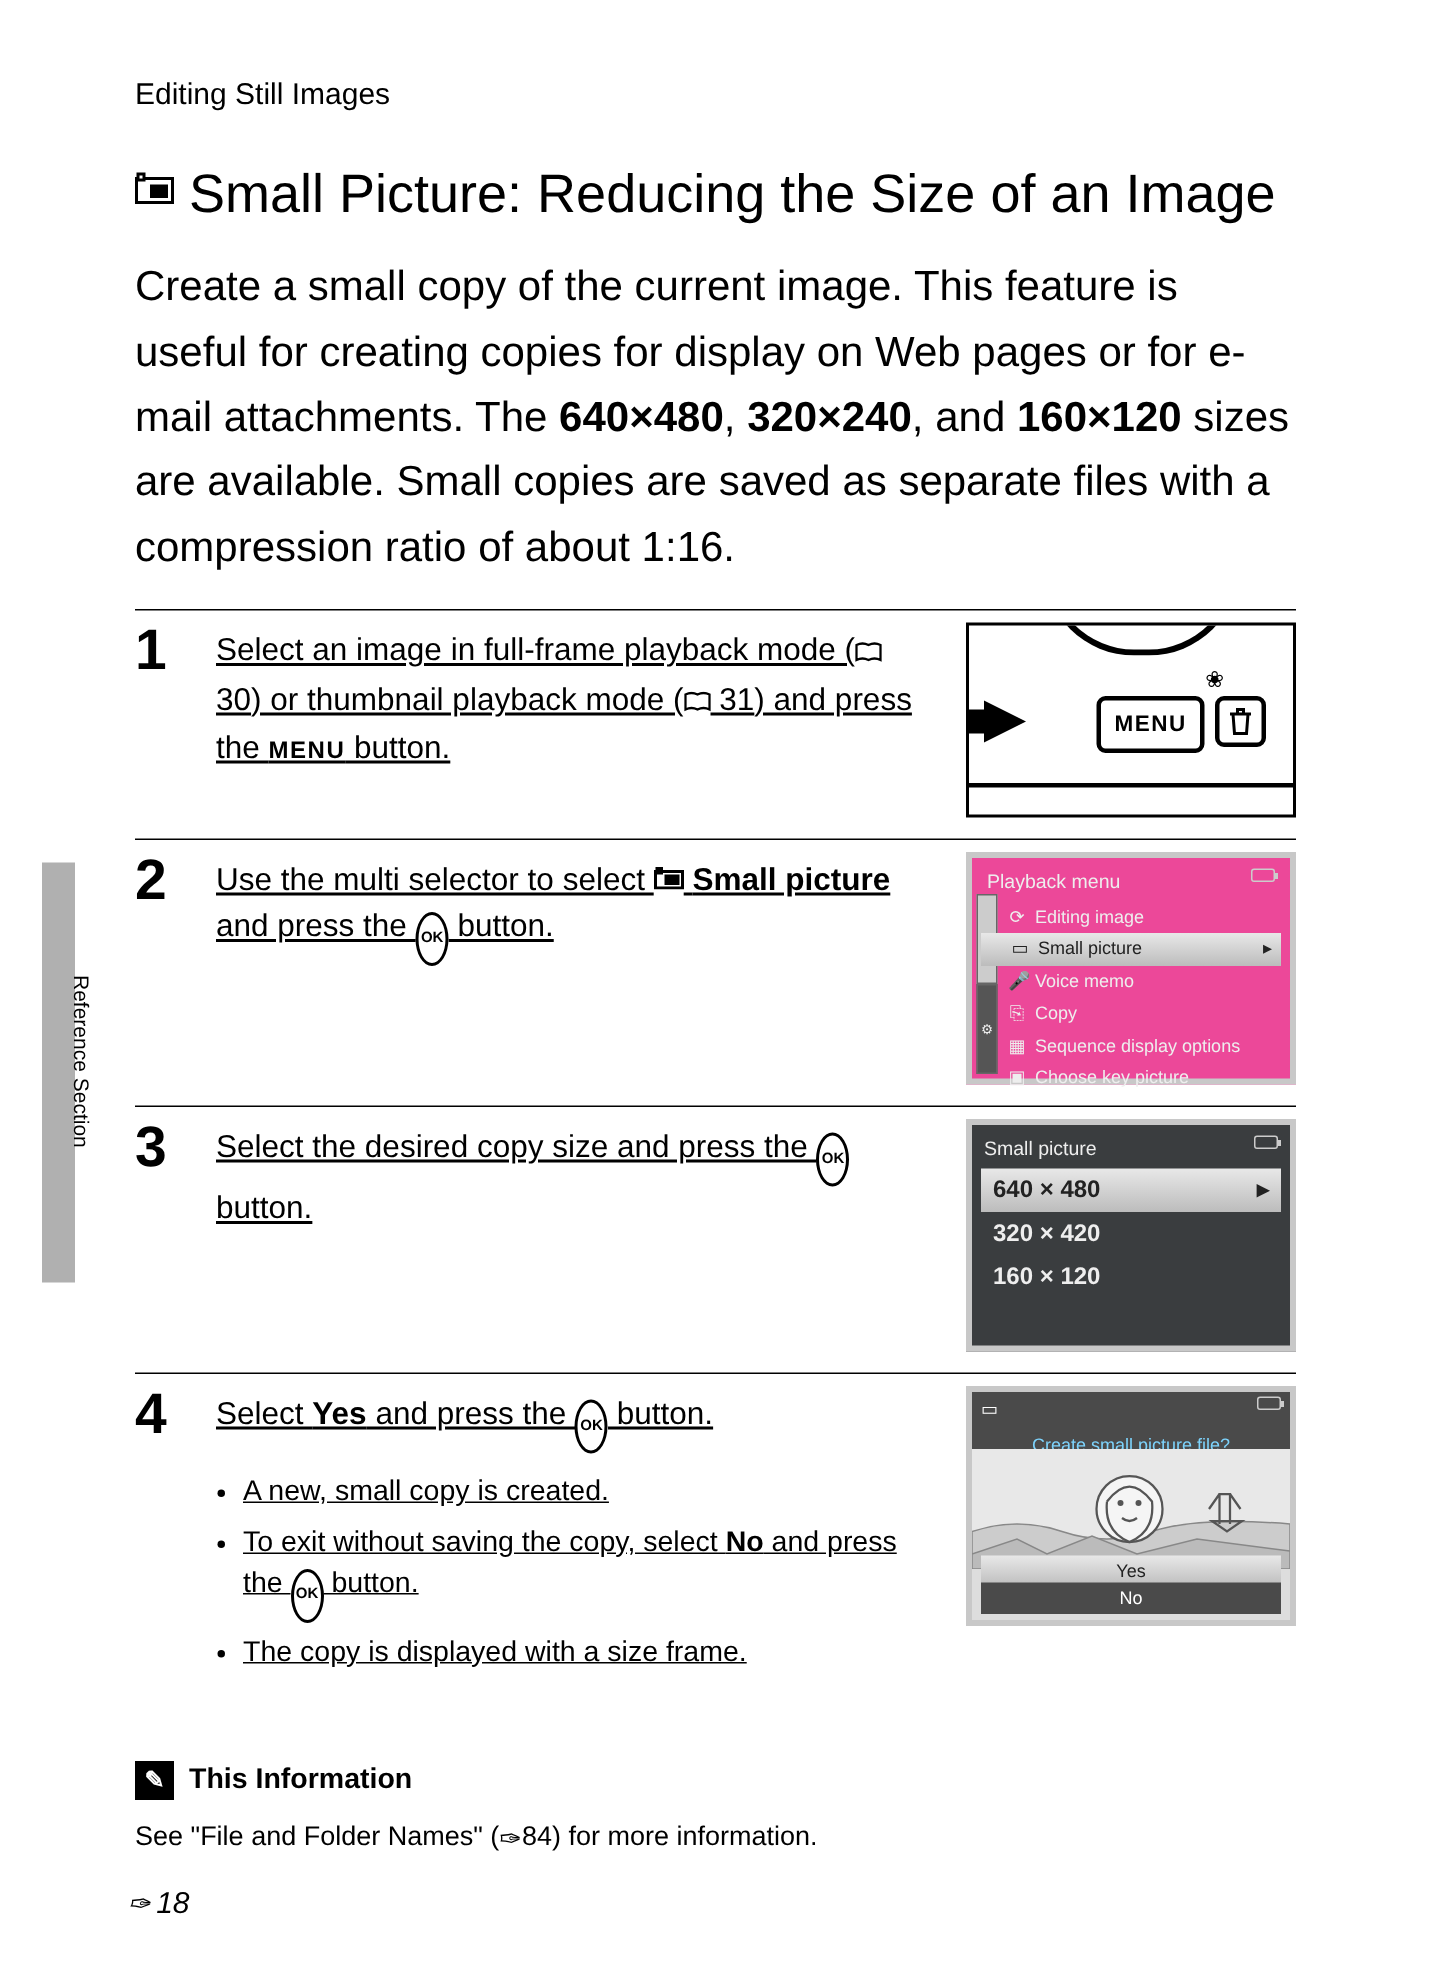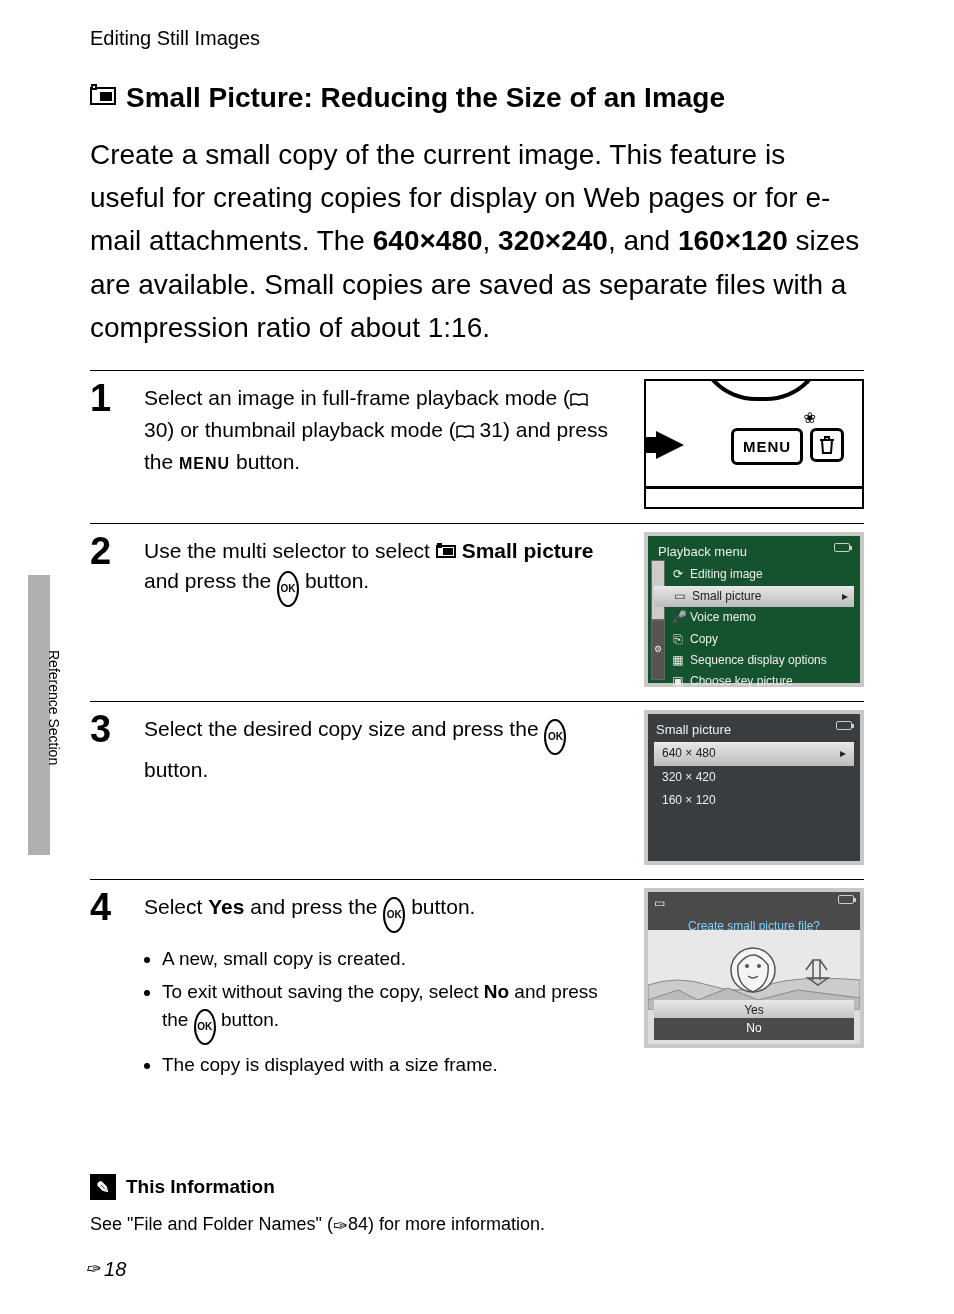--- a/index.html
+++ b/index.html
@@ -8,34 +8,35 @@
     background: #fff;
     color: #000;
     width: 954px;
     height: 1314px;
     position: relative;
     font-size: 20px;
     line-height: 1.45;
   }
   .page {
     padding: 24px 90px 30px 90px;
+    margin-top: 25px;
   }
   .breadcrumb {
     font-size: 20px;
     margin-bottom: 25px;
   }
   .title-row {
     display: flex;
     align-items: center;
     gap: 10px;
     margin-bottom: 14px;
   }
   .title-row h1 {
-    font-size: 28px;
-    font-weight: 700;
+    font-size: 36px;
+    font-weight: 400;
   }
   .intro {
     font-size: 28px;
     line-height: 1.55;
     margin-bottom: 20px;
   }
   .intro b { font-weight: 700; }
   hr.sep {
     border: none;
     border-top: 1px solid #000;
@@ -52,20 +53,21 @@
     font-size: 38px;
     font-weight: 700;
     line-height: 1;
     width: 34px;
     flex: none;
   }
   .step-body {
     flex: 1;
     padding-top: 4px;
     font-size: 21px;
+    text-decoration: underline;
   }
   .step-figure {
     flex: none;
     width: 220px;
   }
   .bullets {
     margin-top: 12px;
     padding-left: 18px;
   }
   .bullets li {
@@ -149,21 +151,21 @@
   .camera-fig .trash-btn {
     position:absolute; right:18px; top:47px; width:34px; height:34px; border:3px solid #000; border-radius:6px; display:flex; align-items:center; justify-content:center; background:#fff;
   }
   .camera-fig .curve {
     position:absolute; left:50px; top:-40px; width:130px; height:60px; border:4px solid #000; border-top:none; border-radius:0 0 70px 70px;
   }
   .camera-fig .dot { position:absolute; right:46px; top:26px; font-size:15px; }
   .camera-fig .baseline { position:absolute; left:-5px; bottom:18px; width:230px; border-top:3px solid #000;}
   
   .lcd {
-    background: #14532d;
+    background: #ec4899;
     border: 4px solid #c8c8c8;
     color: #eee;
     font-size: 12px;
     height: 155px;
     position: relative;
     padding: 4px;
   }
   .lcd-title { font-size:13px; padding:3px 6px; display:flex; justify-content:space-between;}
   .lcd-row { display:flex; align-items:center; gap:6px; padding:2px 4px 2px 20px; font-size:12px; position:relative;}
   .lcd-row .ic { width:12px; display:inline-block; text-align:center; }
@@ -177,21 +179,21 @@
   
   .lcd2 {
     background: #3a3d3f;
     border: 4px solid #c8c8c8;
     color: #eee;
     font-size: 12px;
     height: 155px;
     padding:4px;
   }
   .lcd2 .lcd-title { padding:3px 4px;}
-  .lcd2 .opt { padding:3px 8px; font-size:12px; margin:0 2px;}
+  .lcd2 .opt { padding:3px 8px; font-size:16px; margin:0 2px;font-weight:bold;}
   .lcd2 .opt.sel { background: linear-gradient(#e8e8e8,#bcbcbc); color:#222; display:flex; justify-content:space-between;}
   .lcd2 .opt.sel::after{ content:"▸"; color:#222;}
   
   .lcd3 {
     background: #ddd;
     border: 4px solid #c8c8c8;
     height: 160px;
     position:relative;
     overflow:hidden;
     font-size:12px;

